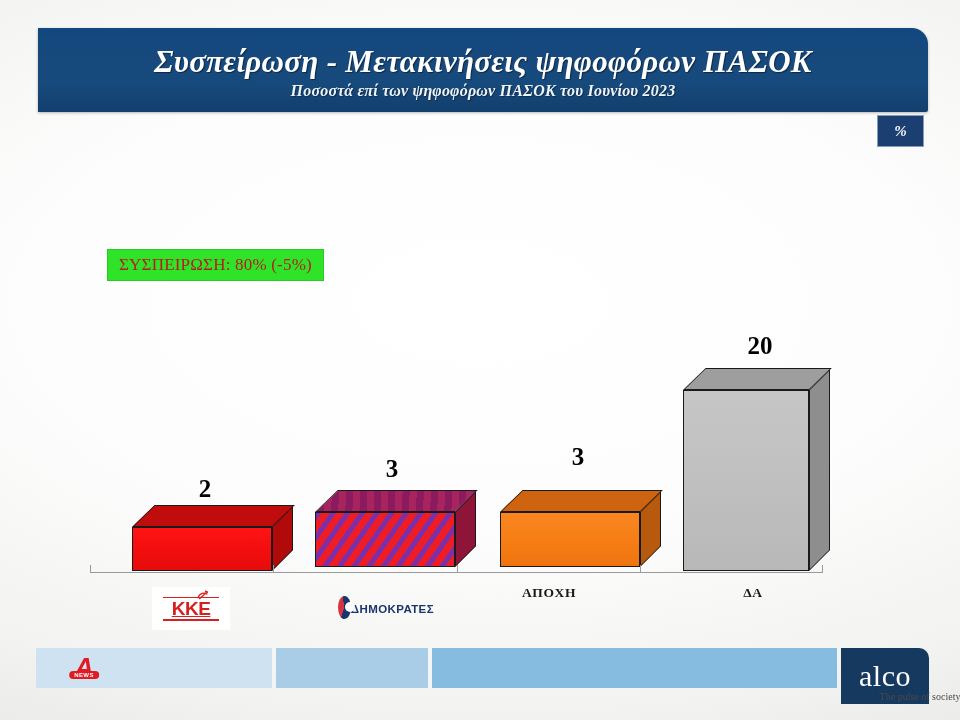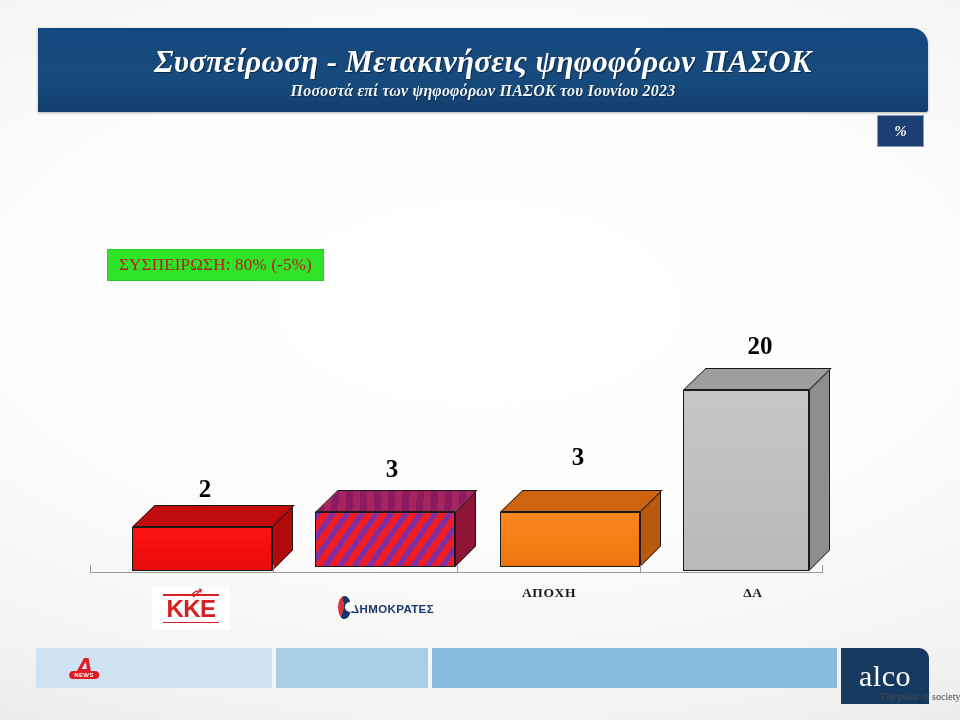--- a/index.html
+++ b/index.html
@@ -196,26 +196,27 @@
   }
   .kke-rules-top, .kke-rules-bot {
     width: 56px;
     height: 1.5px;
     background: #d6201f;
   }
   .kke-rules-top { margin-bottom: 1px; }
   .kke-rules-bot { margin-top: 1px; }
   .kke-text {
     font-family: "Liberation Sans", sans-serif;
-    font-size: 24px;
+    font-size: 19px;
     font-weight: bold;
     color: #d6201f;
     letter-spacing: -0.5px;
     line-height: 1;
     position: relative;
+    text-decoration: underline;
   }
   .kke-sickle {
     position: absolute;
     left: 24px;
     top: -9px;
     width: 13px;
     height: 10px;
     color: #d6201f;
   }
 

